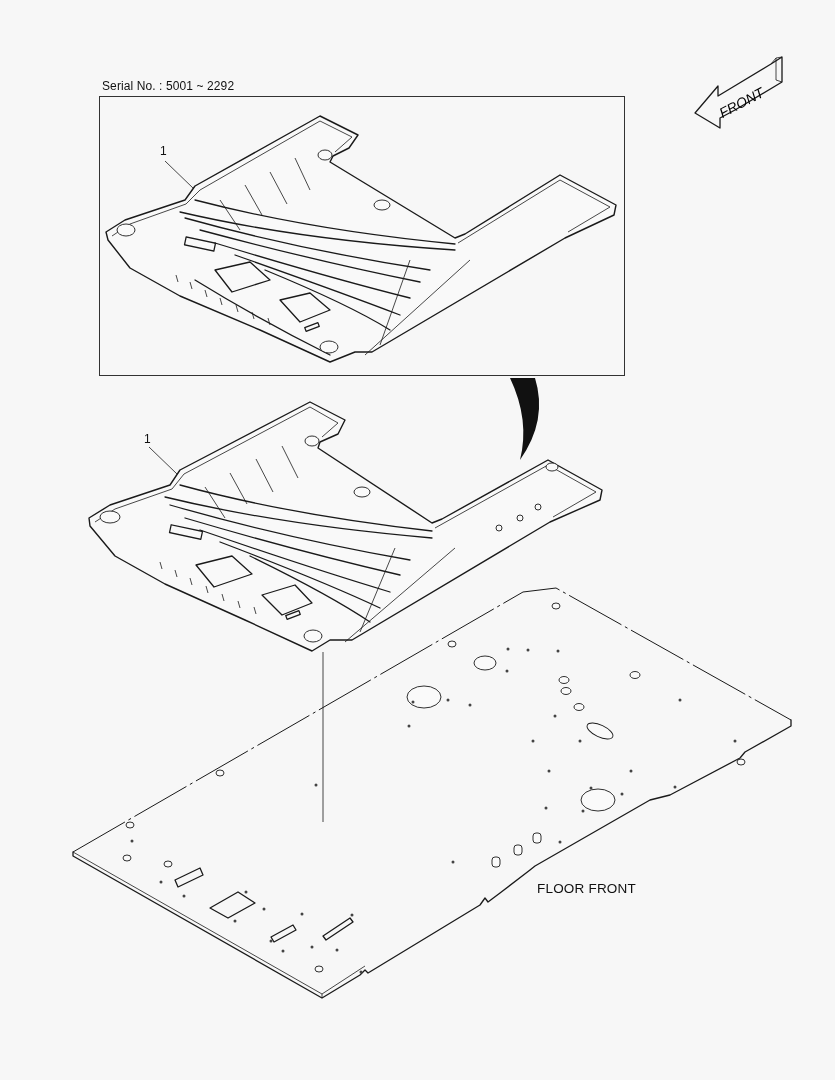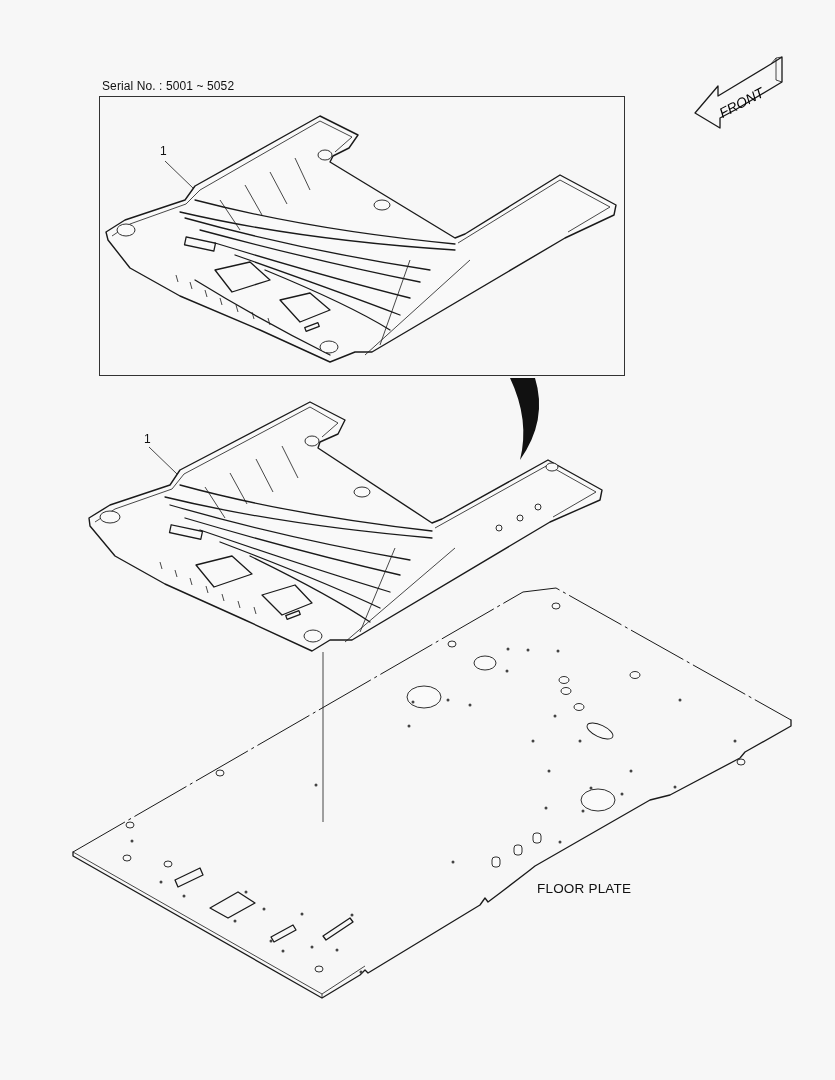--- a/index.html
+++ b/index.html
@@ -14,27 +14,27 @@
   .ln { fill:none; stroke:#1a1a1a; stroke-width:1.3; stroke-linejoin:round; stroke-linecap:round; }
   .th { fill:none; stroke:#1a1a1a; stroke-width:0.8; }
   .dash { fill:none; stroke:#1a1a1a; stroke-width:1; stroke-dasharray:60 4 3 4; }
   .dot { fill:#444; }
   .hole { fill:#fafafa; stroke:#1a1a1a; stroke-width:0.9; }
   .tray { fill:#f9f9f9; stroke:#1a1a1a; stroke-width:1.4; stroke-linejoin:round; }
 </style>
 </head>
 <body>
 
-<div class="abs serial">Serial No.  : 5001 ~ 5052</div>
+<div class="abs serial">Serial No.  : 5001 ~ 2292</div>
 <div class="abs inset-box"></div>
 
 <div class="abs callout" style="left:160px;top:144px;">1</div>
 <div class="abs callout" style="left:144px;top:432px;">1</div>
 
-<div class="abs floor-label">FLOOR PLATE</div>
+<div class="abs floor-label">FLOOR FRONT</div>
 
 <svg width="835" height="1080">
   <g>
     <path class="ln" d="M695,113 L718,86 L718,96 L771,64 L782,57 L782,82 L735,110 L720,118 L720,128 Z" fill="#fff"></path>
     <path class="th" d="M771,64 L776,58 M782,57 L776,58 L776,80 M776,80 L782,82"></path>
   </g>
   <text x="716" y="108" font-family="Liberation Sans, sans-serif" font-size="14" font-style="italic" transform="rotate(-28 740 100)">FRONT</text>
 </svg>
 
 <svg width="835" height="1080">

